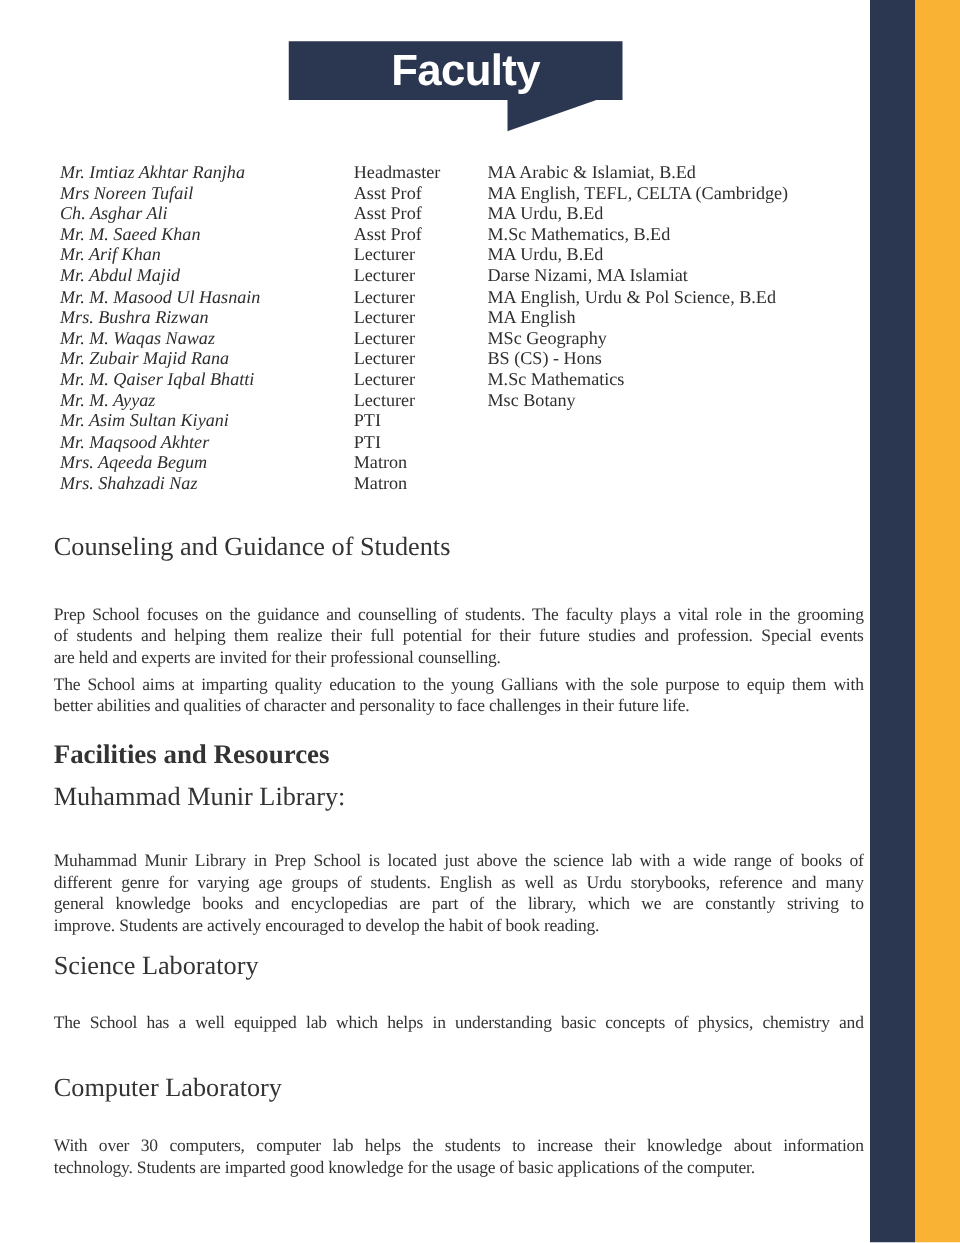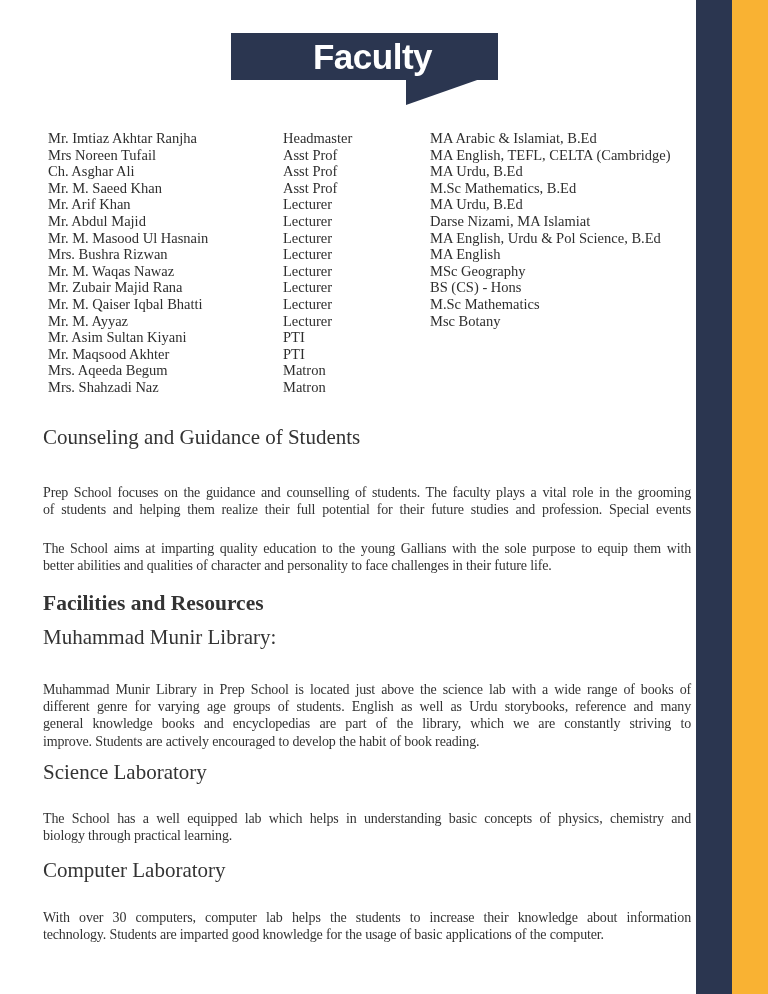--- a/index.html
+++ b/index.html
@@ -16,23 +16,23 @@
   .banner-tail { position: absolute; left: 406px; top: 79px; width: 0; height: 0;
     border-top: 26px solid #2b3650; border-right: 74px solid transparent; }
   .banner-title { position: absolute; left: 231px; top: 33px; width: 267px; height: 47px;
     display: flex; align-items: center; justify-content: center;
     font-family: "Liberation Sans", "DejaVu Sans", sans-serif; font-weight: bold;
     font-size: 35px; color: #ffffff; letter-spacing: -0.5px; padding-left: 16px; box-sizing: border-box; }
 
   .faculty-table { position: absolute; left: 48px; top: 130px; }
   .faculty-row { position: relative; height: 16.6px; font-size: 14.5px; line-height: 16.6px; white-space: nowrap; }
   .faculty-row span { position: absolute; top: 0; }
-  .col-name { left: 0; }
+  .col-name { left: 0; font-style: italic; }
   .col-desig { left: 235px; }
-  .col-qual { left: 342px; margin-left: 40px; }
+  .col-qual { left: 342px; }
 
   .h2 { position: absolute; left: 43px; font-size: 21px; font-weight: normal; color: #333; white-space: nowrap; }
   .h2b { position: absolute; left: 43px; font-size: 21.5px; font-weight: bold; color: #333; white-space: nowrap; }
   .para { position: absolute; left: 43px; width: 648px; font-size: 14px; line-height: 17.2px;
     text-align: justify; color: #333; letter-spacing: -0.15px; }
   .para .ln { display: block; text-align: justify; text-align-last: justify; white-space: nowrap; }
   .para .ln.last { text-align-last: left; }
 </style>
 </head>
 <body>
@@ -124,38 +124,38 @@
       <span class="col-name">Mrs. Shahzadi Naz</span>
       <span class="col-desig">Matron</span>
       <span class="col-qual"></span>
     </div>
   </div>
 
 <div class="h2" style="top:425px;">Counseling and Guidance of Students</div>
 <div class="para" style="top:484px;">
   <span class="ln">Prep School focuses on the guidance and counselling of students. The faculty plays a vital role in the grooming</span>
   <span class="ln">of students and helping them realize their full potential for their future studies and profession. Special events</span>
+  <span class="ln last">are held and experts are  invited for their professional counselling.</span>
 </div>
 <div class="para" style="top:540px;">
   <span class="ln">The School aims at imparting quality education to the young Gallians with the sole purpose to equip them with</span>
   <span class="ln last">better abilities and qualities of character and personality to face challenges in their future life.</span>
 </div>
 
 <div class="h2b" style="top:591px;">Facilities and Resources</div>
 <div class="h2" style="top:625px;">Muhammad Munir Library:</div>
 <div class="para" style="top:681px;">
   <span class="ln">Muhammad Munir Library in Prep School is located just above the science lab with a wide range of books of</span>
   <span class="ln">different genre for varying age groups of students. English as well as Urdu storybooks, reference and many</span>
   <span class="ln">general knowledge books and encyclopedias are part of the library, which we are constantly striving to</span>
   <span class="ln last">improve. Students are actively encouraged to develop the habit of book reading.</span>
 </div>
 
 <div class="h2" style="top:760px;">Science Laboratory</div>
 <div class="para" style="top:810px;">
   <span class="ln">The School has a well equipped lab which helps in understanding basic concepts of physics, chemistry and</span>
-  <span class="ln last">biology through practical learning.</span>
 </div>
 
 <div class="h2" style="top:858px;">Computer Laboratory</div>
 <div class="para" style="top:909px;">
   <span class="ln">With over 30 computers, computer lab helps the students to increase their knowledge about information</span>
   <span class="ln last">technology. Students are imparted good knowledge for the usage of basic applications of the computer.</span>
 </div>
 
 </body></html>

